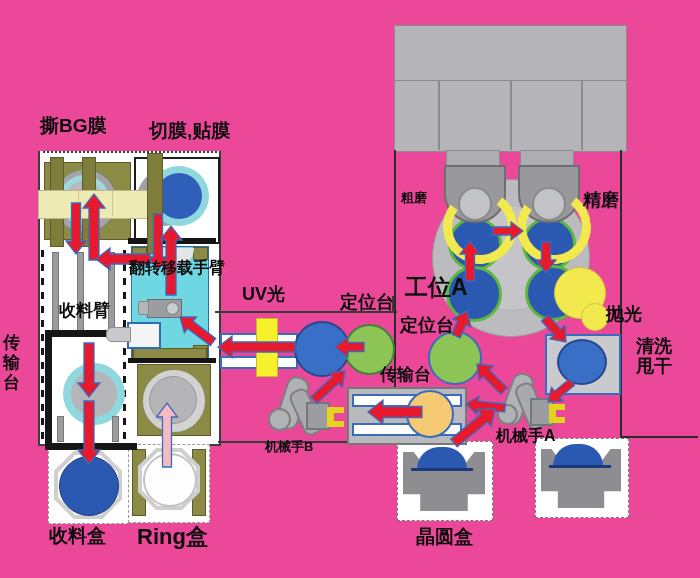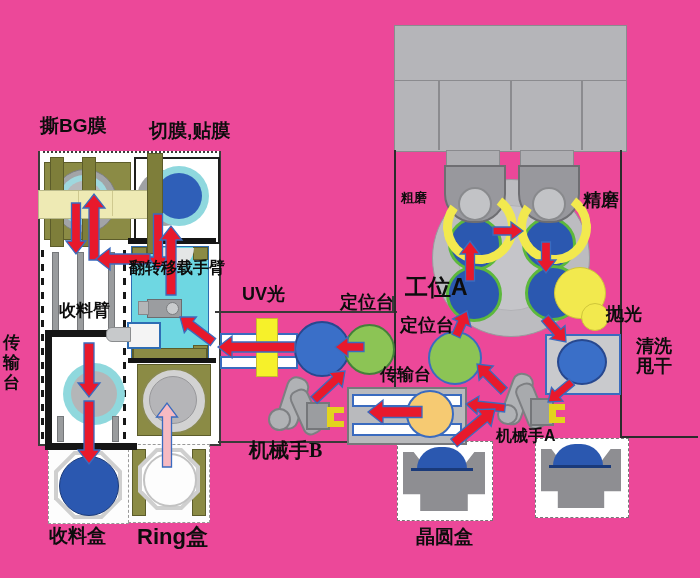--- a/index.html
+++ b/index.html
@@ -177,21 +177,21 @@
     </svg>
 
   <div class="lbl" style="left:40px;top:116px;font-size:19px;">撕BG膜</div>
   <div class="lbl" style="left:149px;top:121px;font-size:19px;">切膜,贴膜</div>
   <div class="lbl" style="left:129px;top:260px;font-size:16px;">翻转移载手臂</div>
   <div class="lbl" style="left:59px;top:302px;font-size:17px;">收料臂</div>
   <div class="lbl vlbl" style="left:2px;top:333px;font-size:17px;">传输台</div>
   <div class="lbl" style="left:242px;top:285px;font-size:18px;">UV光</div>
   <div class="lbl" style="left:340px;top:293px;font-size:18px;">定位台</div>
   <div class="lbl" style="left:380px;top:366px;font-size:17px;">传输台</div>
-  <div class="lbl" style="left:249px;top:440px;font-size:20px;font-family:Liberation Serif, serif;">机械手B</div>
+  <div class="lbl" style="left:265px;top:440px;font-size:13px;">机械手B</div>
   <div class="lbl" style="left:401px;top:191px;font-size:13px;">粗磨</div>
   <div class="lbl" style="left:583px;top:191px;font-size:18px;">精磨</div>
   <div class="lbl" style="left:405px;top:275px;font-size:23px;">工位A</div>
   <div class="lbl" style="left:606px;top:273px;font-size:18px;margin-top:32px;">抛光</div>
   <div class="lbl" style="left:400px;top:316px;font-size:18px;">定位台</div>
   <div class="lbl" style="left:636px;top:337px;font-size:18px;">清洗</div>
   <div class="lbl" style="left:636px;top:357px;font-size:18px;">甩干</div>
   <div class="lbl" style="left:496px;top:428px;font-size:16px;">机械手A</div>
   <div class="lbl" style="left:49px;top:526px;font-size:19px;">收料盒</div>
   <div class="lbl" style="left:137px;top:525px;font-size:22px;">Ring盒</div>

